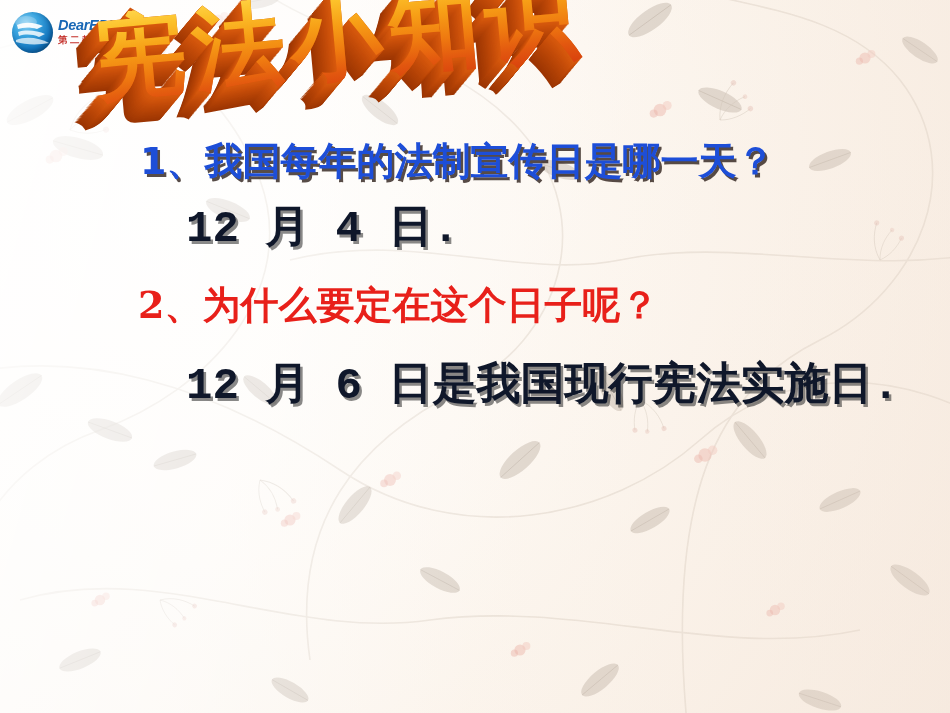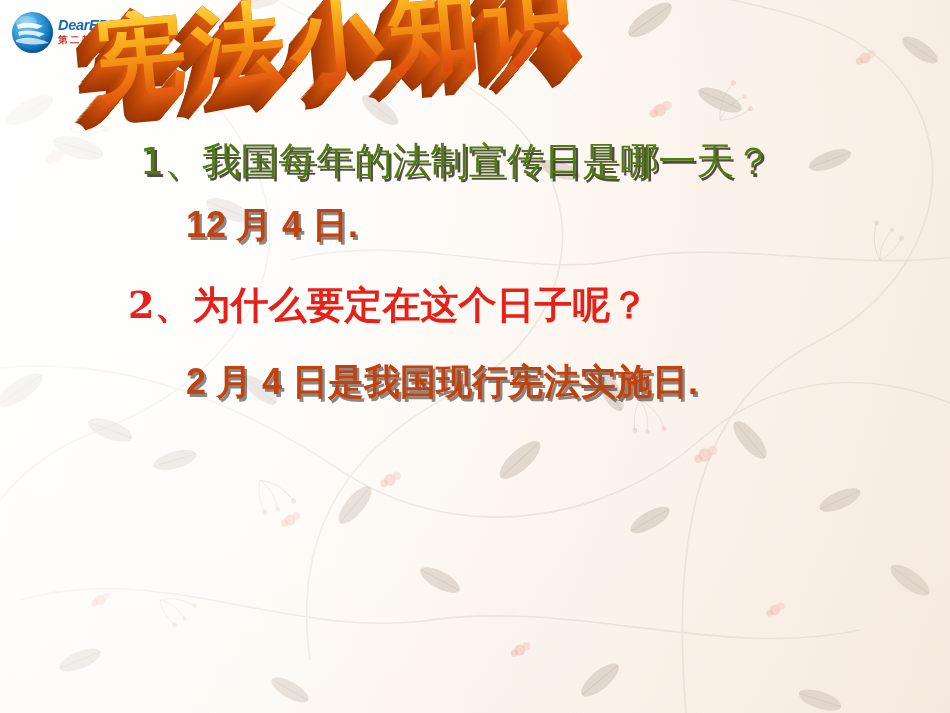--- a/index.html
+++ b/index.html
@@ -139,45 +139,45 @@
   }
 
   
   .line {
     position: absolute;
     white-space: nowrap;
     line-height: 1;
   }
   .q-red-shadow {
     font-family: "DejaVu Sans", sans-serif;
-    font-weight: normal;
+    font-weight: bold;
     font-size: 38px;
-    color: #4d7c0f;
+    color: #1d4ed8;
     letter-spacing: 0px;
     text-shadow: 2.5px 2.5px 0 rgba(40,25,20,0.78);
   }
   .q-red-serif {
     font-family: "DejaVu Serif", serif;
     font-weight: bold;
     font-size: 38px;
     color: #e8201a;
     letter-spacing: 0px;
   }
   .a-green {
-    font-family: Liberation Sans, sans-serif;
-    font-weight: bold;
-    font-size: 36px;
-    color: #c2410c;
+    font-family: Liberation Mono, monospace;
+    font-weight: bold;
+    font-size: 44px;
+    color: #0f172a;
     letter-spacing: 0px;
     text-shadow: 2.5px 2.5px 0 rgba(40,40,40,0.55);
   }
 
   #l-q1 { left: 140px; top: 142px; }
   #l-a1 { left: 186px; top: 207px; }
-  #l-q2 { left: 128px; top: 286px; }
+  #l-q2 { left: 138px; top: 286px; }
   #l-a2 { left: 186px; top: 364px; }
   #l-q3 { left: 135px; top: 452px; }
 </style>
 </head>
 <body>
 
 <div id="slide">
 
   <div class="bg-base"></div>
 
@@ -288,16 +288,16 @@
     <div class="wordart-extrude">宪法小知识</div>
     <div class="wordart">宪法小知识</div>
   </div>
 
   <div id="l-q1" class="line q-red-shadow">1、我国每年的法制宣传日是哪一天？</div>
 
   <div id="l-a1" class="line a-green">12 月 4 日.</div>
 
   <div id="l-q2" class="line q-red-serif">2、为什么要定在这个日子呢？</div>
 
-  <div id="l-a2" class="line a-green">2 月 4 日是我国现行宪法实施日.</div>
+  <div id="l-a2" class="line a-green">12 月 6 日是我国现行宪法实施日.</div>
 
 
 </div>
 
 </body></html>

